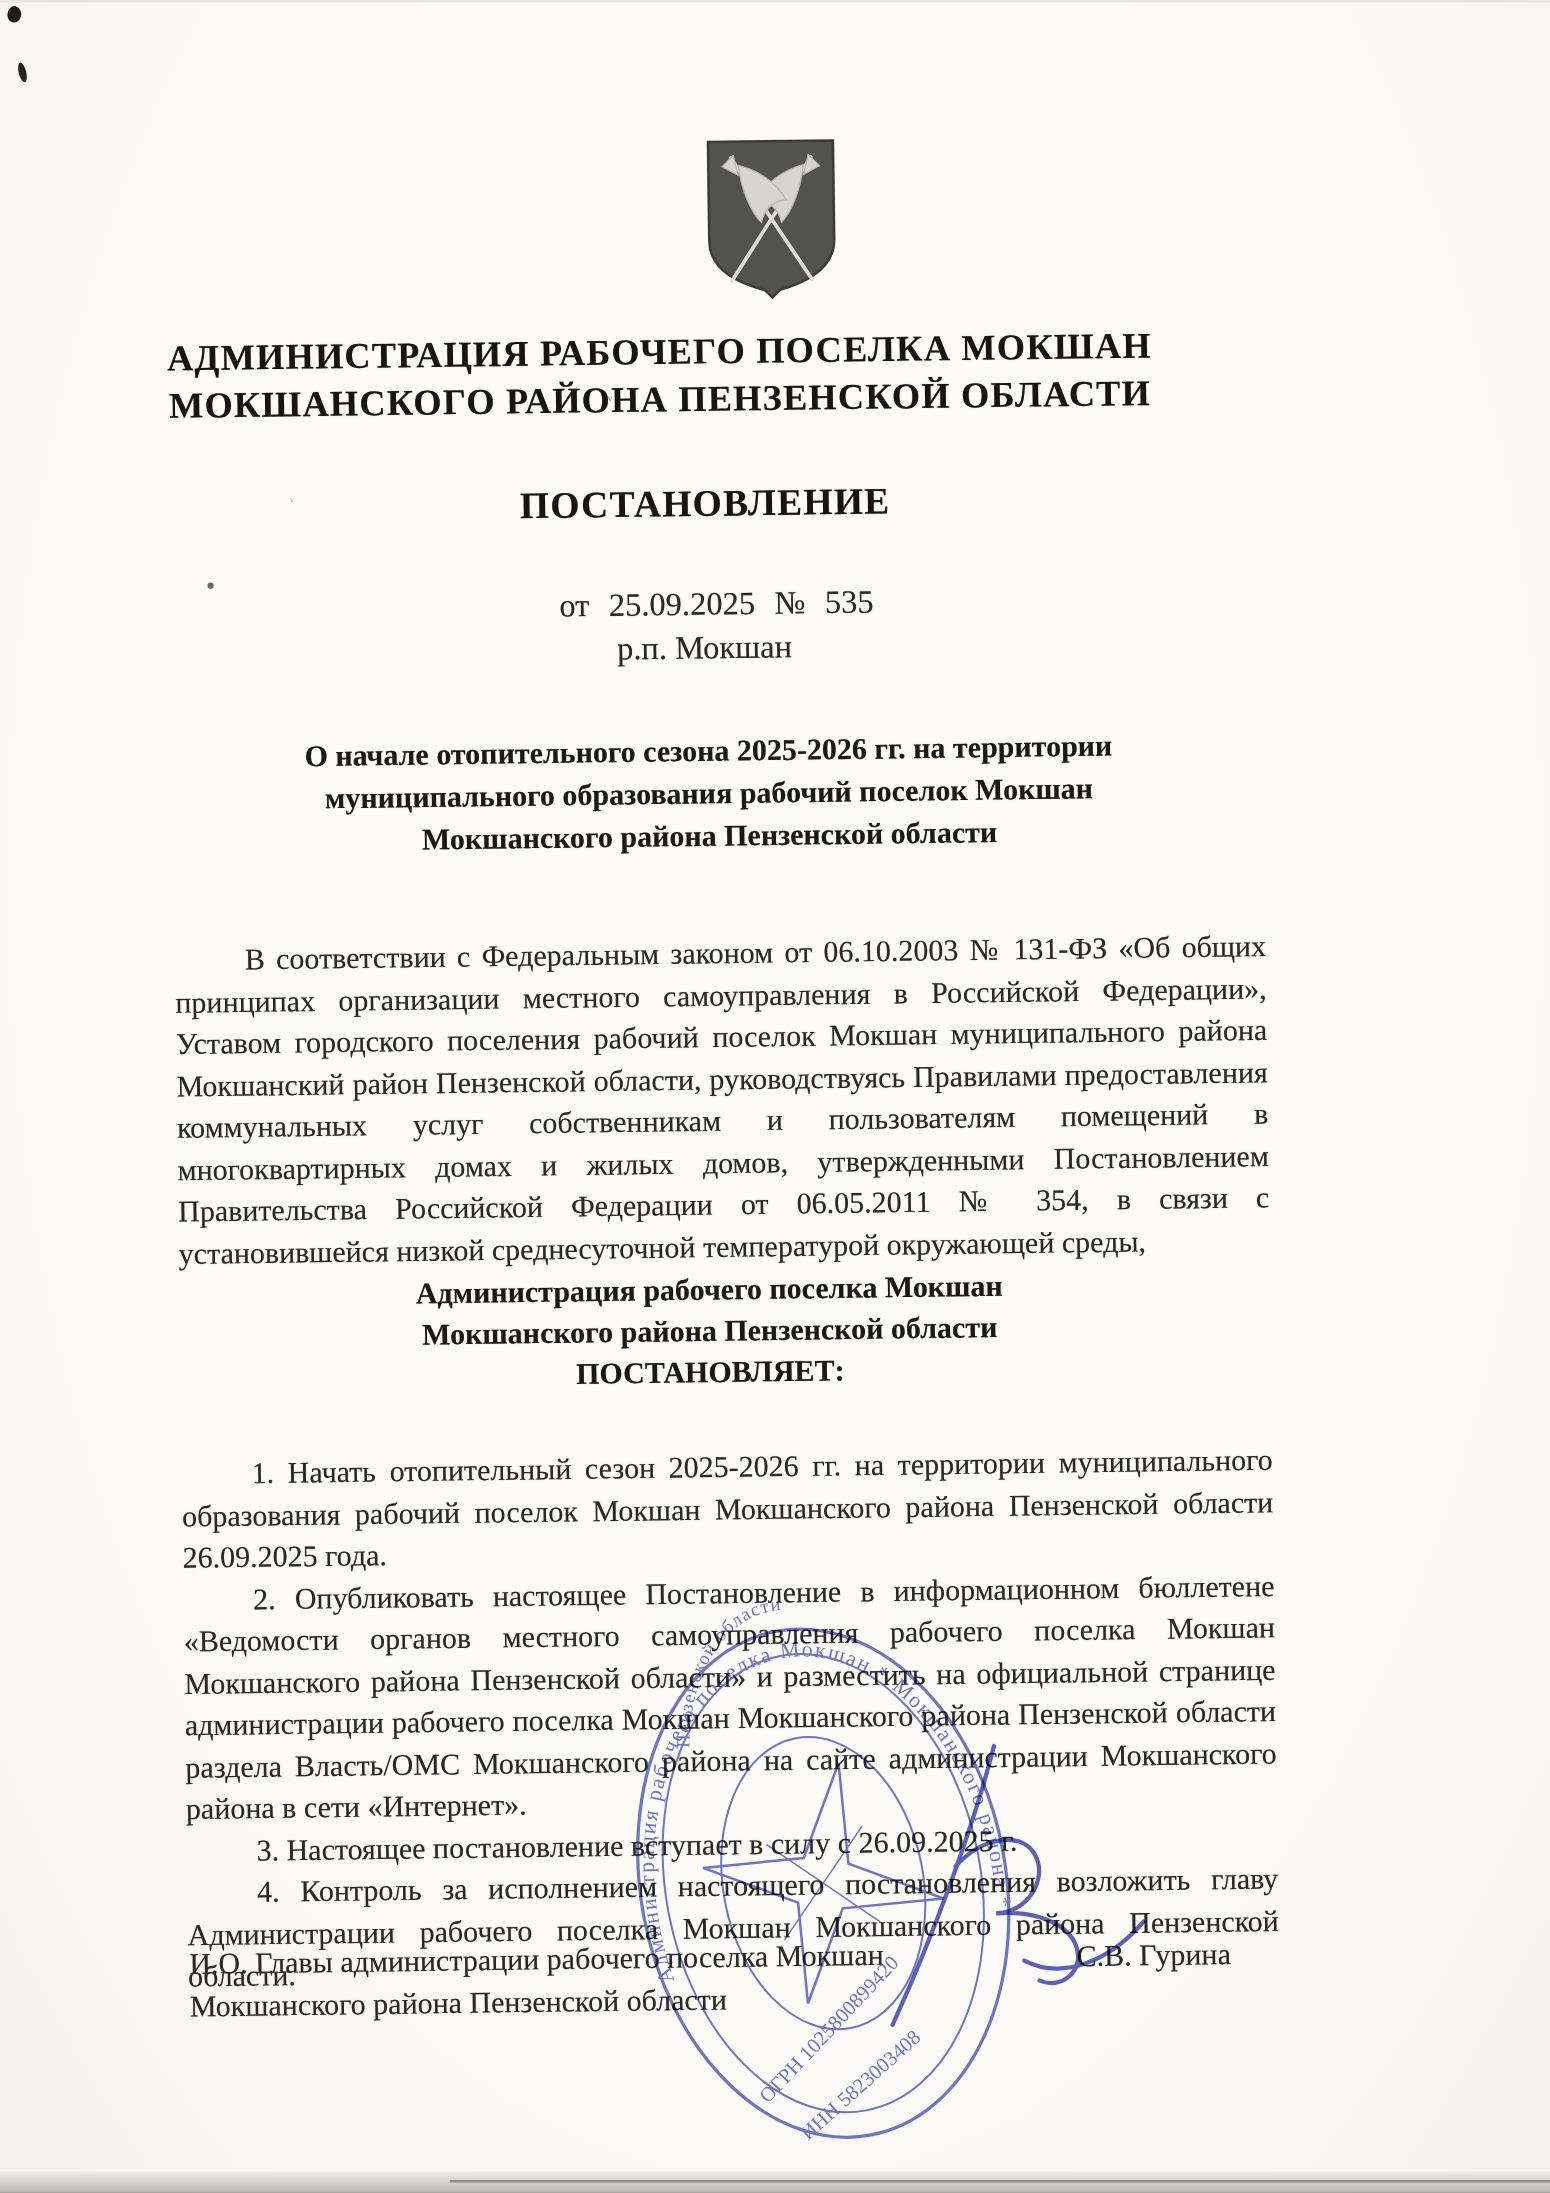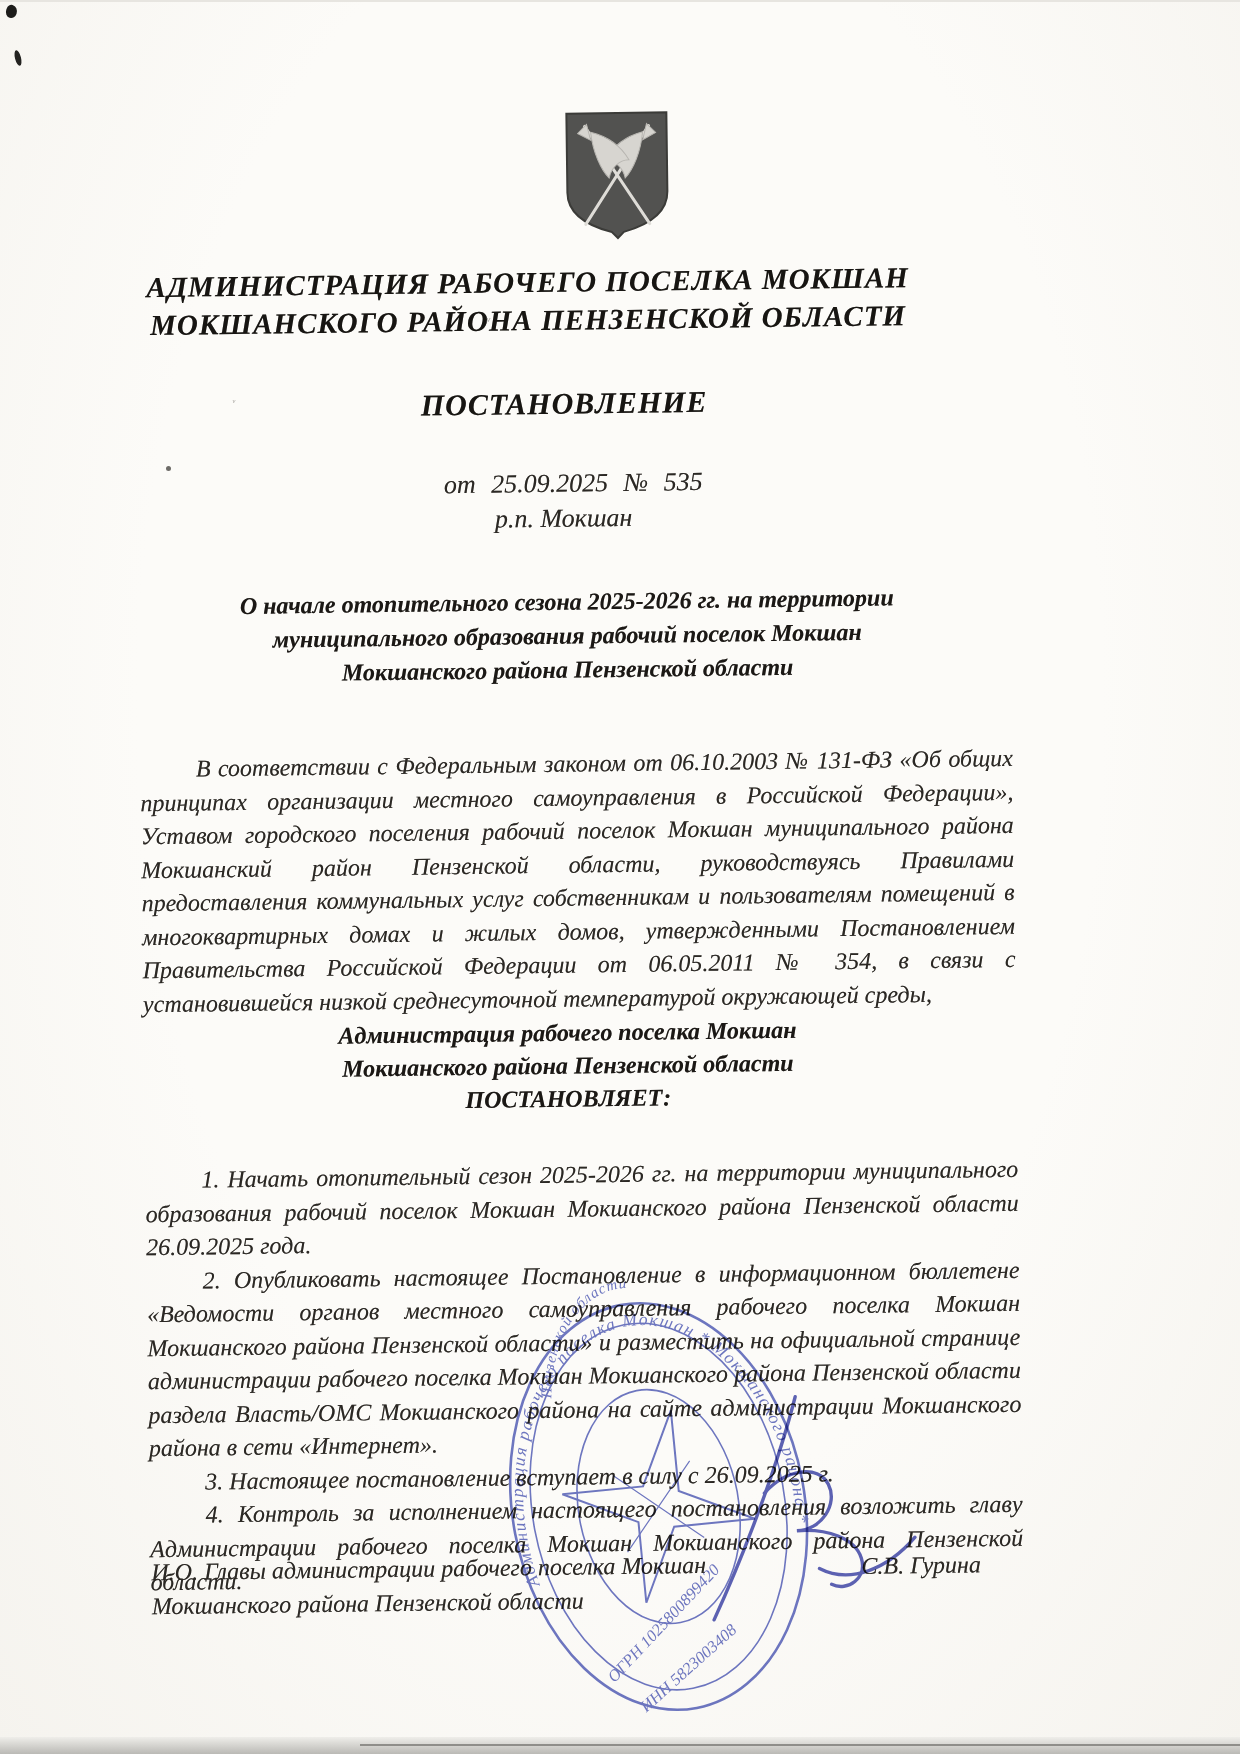--- a/index.html
+++ b/index.html
@@ -2,21 +2,20 @@
 <html><head>
 <meta charset="utf-8">
 <style>
   html,body{margin:0;padding:0;background:#888;}
   .page{
     position:relative; width:1240px; height:1754px; margin:0 auto;
     background:radial-gradient(ellipse at 50% 40%, #fcfbf8 55%, #f5f3ee 100%);
     overflow:hidden;
     font-family:"Liberation Serif", serif;
     color:#2b2824;
-    font-style:italic;
   }
   .skew{position:absolute; inset:0; transform:rotate(-0.75deg); transform-origin:620px 850px;}
   .doc-text{text-shadow:0 0 .6px rgba(30,28,25,.45);}
   .emblem{position:absolute; left:570px; top:106px; width:112px; height:136px;}
   .org{position:absolute; top:262px; left:30px; width:1010px; text-align:center;
        font-weight:bold; font-size:29px; line-height:38px; letter-spacing:1px; color:#171512;}
   .doctype{position:absolute; top:386px; left:70px; width:1000px; text-align:center;
        font-weight:bold; font-size:30px; letter-spacing:1px; color:#171512;}
   .dateline{position:absolute; top:468px; left:78px; width:1000px; text-align:center;
        font-size:26px; word-spacing:9px;}

